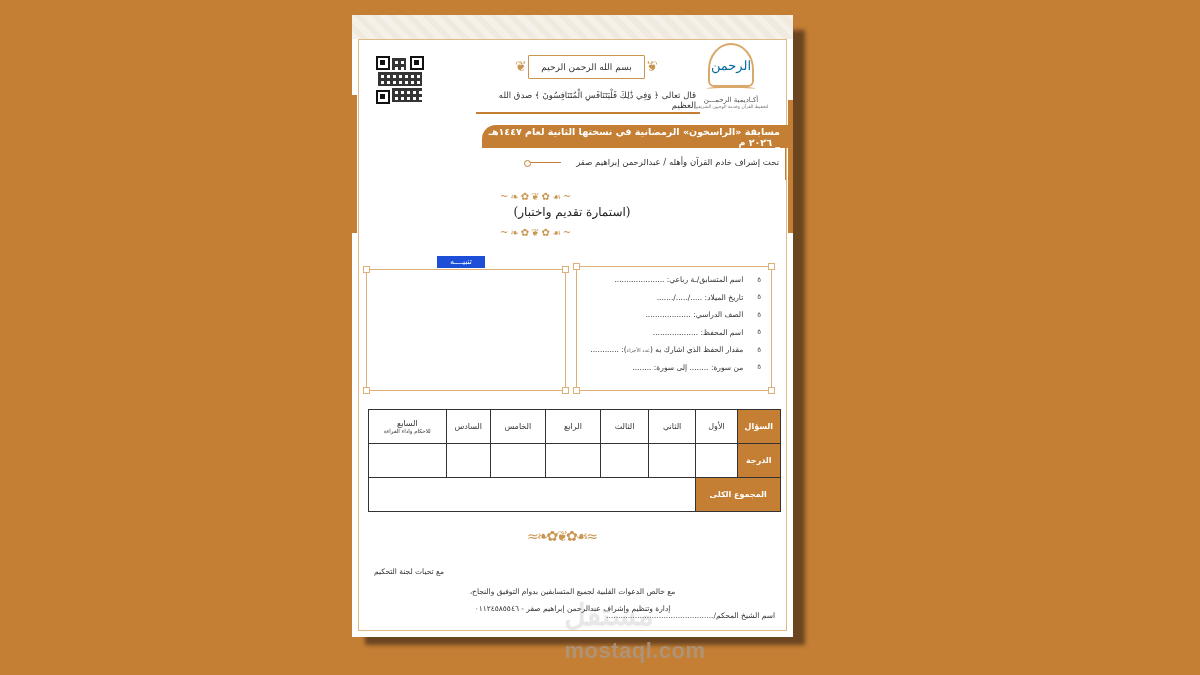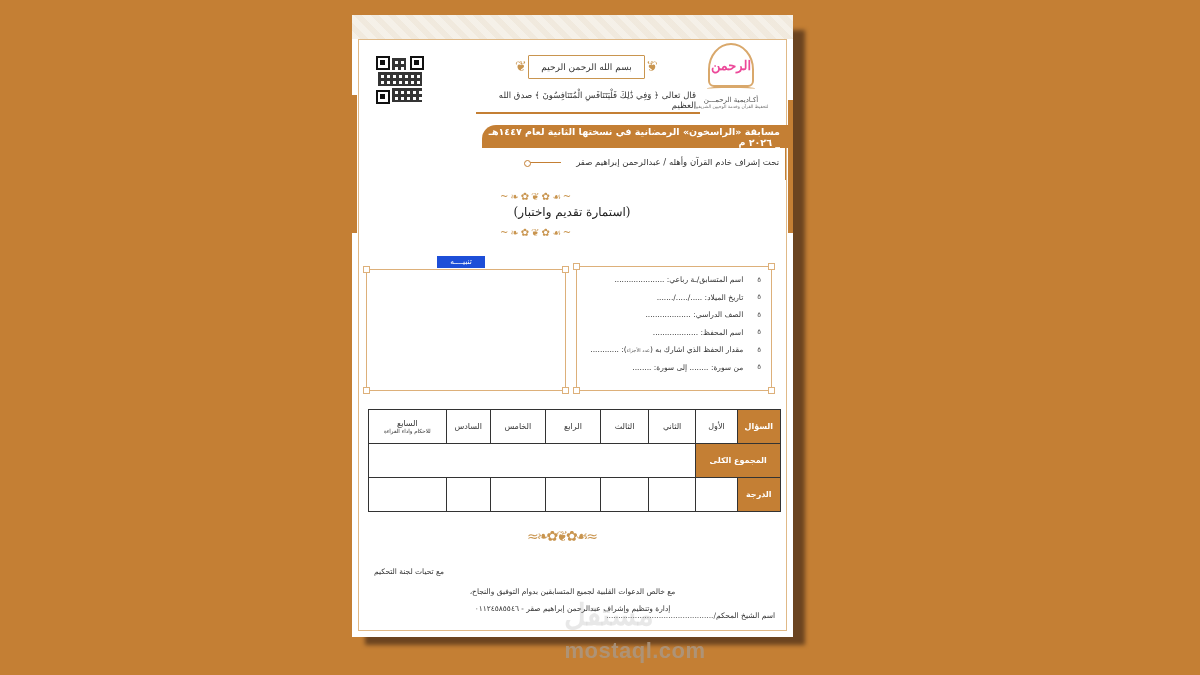--- a/index.html
+++ b/index.html
@@ -53,21 +53,21 @@
     position: absolute; left: 120px; top: 75px; width: 224px; text-align: right;
     font-family: "DejaVu Serif", serif; font-size: 8.5px; color: #333; direction: rtl;
   }
   .verse-underline { position: absolute; left: 124px; top: 97px; width: 224px; height: 2px; background: #C47F34; }
 
   .logo { position: absolute; right: 22px; top: 28px; width: 80px; height: 85px; text-align: center; }
   .logo-arch {
     width: 46px; height: 44px; margin: 0 auto; border: 2px solid #D9A86B;
     border-radius: 50% 50% 6px 6px / 60% 60% 6px 6px; position: relative;
     display: flex; align-items: center; justify-content: center;
-    font-family: "DejaVu Serif", serif; color: #ec4899; font-size: 13px; font-weight: bold;
+    font-family: "DejaVu Serif", serif; color: #0369a1; font-size: 13px; font-weight: normal;
   }
   .logo-book { width: 48px; height: 6px; margin: -1px auto 0; border-top: 2px solid #D9A86B; border-radius: 50% 50% 0 0; }
   .logo-name { font-size: 7px; color: #555; margin-top: 4px; direction: rtl; letter-spacing: 1px; }
   .logo-sub { font-size: 4.5px; color: #777; direction: rtl; }
 
   .title-bar {
     position: absolute; left: 130px; top: 110px; right: 0; height: 23px;
     background: #C47F34; border-radius: 14px 0 0 0;
     color: #fff; font-size: 9.5px; font-weight: bold; direction: rtl;
     display: flex; align-items: center; padding-right: 13px;
@@ -229,32 +229,32 @@
       <td style="width:46px;">الثالث</td>
       <td style="width:54px;">الرابع</td>
       <td style="width:53px;">الخامس</td>
       <td style="width:43px;">السادس</td>
       <td style="width:75px;">
         <span>السابع</span>
         <span class="small">للاحكام واداء القراءة</span>
       </td>
     </tr>
     <tr>
+      <td class="hdr">الدرجة</td>
+      <td></td>
+      <td></td>
+      <td></td>
+      <td></td>
+      <td></td>
+      <td></td>
+      <td></td>
+    </tr>
+    <tr>
       <td class="hdr" colspan="2">المجموع الكلى</td>
       <td colspan="6"></td>
-    </tr>
-    <tr>
-      <td class="hdr">الدرجة</td>
-      <td></td>
-      <td></td>
-      <td></td>
-      <td></td>
-      <td></td>
-      <td></td>
-      <td></td>
     </tr>
   </tbody>
     </table>
 
   <div class="footer-orn">≈❧✿❦✿☙≈</div>
   <div class="judge">اسم الشيخ المحكم/.............................................</div>
   <div class="greet">مع تحيات لجنة التحكيم</div>
   <div class="wishes">مع خالص الدعوات القلبية لجميع المتسابقين بدوام التوفيق والنجاح،</div>
   <div class="mgmt">إدارة وتنظيم وإشراف عبدالرحمن إبراهيم صقر - ٠١١٢٤٥٨٥٥٤٦</div>
 </div>

